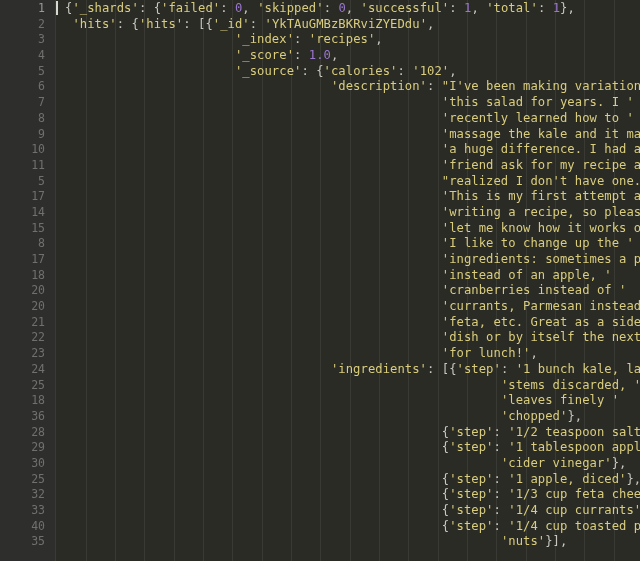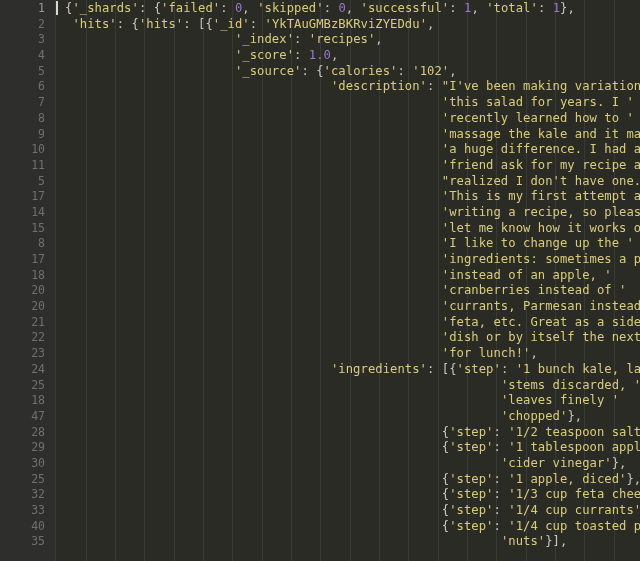--- a/index.html
+++ b/index.html
@@ -92,21 +92,21 @@
       <div class="ln">17</div>
       <div class="ln">18</div>
       <div class="ln">20</div>
       <div class="ln">20</div>
       <div class="ln">21</div>
       <div class="ln">22</div>
       <div class="ln">23</div>
       <div class="ln">24</div>
       <div class="ln">25</div>
       <div class="ln">18</div>
-      <div class="ln">47</div>
+      <div class="ln">36</div>
       <div class="ln">28</div>
       <div class="ln">29</div>
       <div class="ln">30</div>
       <div class="ln">25</div>
       <div class="ln">32</div>
       <div class="ln">33</div>
       <div class="ln">40</div>
       <div class="ln">35</div>
     </div>
 

